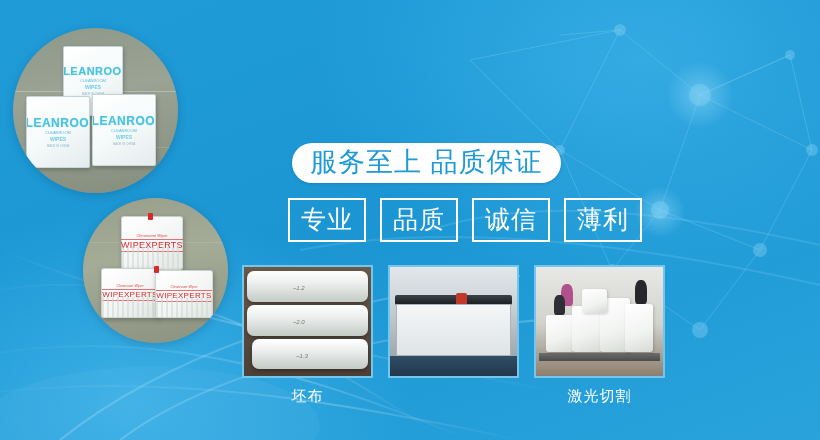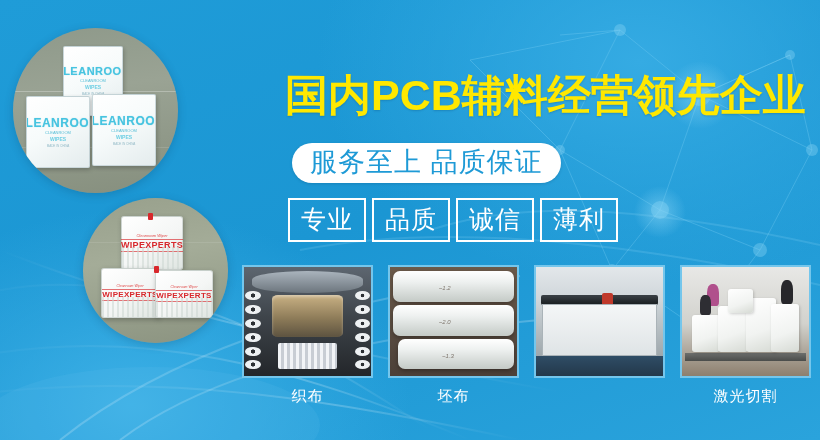--- a/index.html
+++ b/index.html
@@ -83,21 +83,21 @@
     display:flex; flex-direction:column;
     align-items:center; justify-content:center;
   }
   .rpack::after{
     content:""; position:absolute; left:0; right:0; bottom:0; height:42%;
     background:repeating-linear-gradient(90deg,
       rgba(205,215,210,.55) 0 2px, rgba(255,255,255,0) 2px 5px);
   }
   .rpack-script { color:#e04a4a; line-height:1; white-space:nowrap; font-style:italic; }
   .rpack-brand {
-    color:#d8282c; font-weight:bold; line-height:1;
+    color:#d8282c; font-weight:normal; line-height:1;
     letter-spacing:.3px; white-space:nowrap; margin-top:1px;
     border-top:1px solid rgba(216,40,44,.65);
     border-bottom:1px solid rgba(216,40,44,.65);
     padding:1px 0;
   }
   .red-tab {
     position:absolute; width:5px; height:7px;
     background:#d8282c; border-radius:1px;
   }
 
@@ -117,21 +117,21 @@
     background:#ffffff;
     padding:6px 18px 7px 18px;
     box-shadow:0 1px 3px rgba(0,45,80,.18);
     border-radius:20px;
   }
   .slogan-text {
     font-size:27px; color:#1e9ad6; line-height:1;
     white-space:nowrap; letter-spacing:1px;
   }
 
-  .tags { position:absolute; left:288px; top:198px; display:flex; gap:6px; }
+  .tags { position:absolute; left:288px; top:198px; display:flex; gap:14px; }
   .tag {
     border:2px solid #ffffff;
     padding:7px 11px 8px 11px;
     color:#ffffff;
     font-size:25px; line-height:1;
     white-space:nowrap; letter-spacing:1px;
   }
 
   
   .thumbs { position:absolute; left:242px; top:265px; display:flex; gap:15px; }
@@ -335,61 +335,34 @@
       <div class="rpack-brand" style="font-size:8px;">WIPEXPERTS</div>
     </div>
 
     <div class="rpack" style="left:72px; top:72px; width:58px; height:48px;">
       <div class="rpack-script" style="font-size:3.5px;">Cleanroom Wiper</div>
       <div class="rpack-brand" style="font-size:8px;">WIPEXPERTS</div>
       <div class="red-tab" style="left:-2px; top:-5px;"></div>
     </div>
   </div>
 
-  <div class="headline">国内PCB辅料经营领先企业</div>
 
   <div class="slogan-box">
     <div class="slogan-text">服务至上 品质保证</div>
   </div>
 
   <div class="tags">
     <div class="tag">专业</div>
     <div class="tag">品质</div>
     <div class="tag">诚信</div>
     <div class="tag">薄利</div>
   </div>
 
   <div class="thumbs">
 
-    <div class="thumb-cell">
-      <div class="thumb">
-        <div class="knit">
-          <div class="knit-top"></div>
-          <div class="knit-drum"></div>
-          <div class="knit-fabric"></div>
-          <div class="spool-col l">
-            <div class="spool"></div>
-              <div class="spool"></div>
-              <div class="spool"></div>
-            <div class="spool"></div>
-              <div class="spool"></div>
-              <div class="spool"></div>
-          </div>
-          <div class="spool-col r">
-            <div class="spool"></div>
-              <div class="spool"></div>
-              <div class="spool"></div>
-            <div class="spool"></div>
-              <div class="spool"></div>
-              <div class="spool"></div>
-          </div>
-        </div>
-      </div>
-      <div class="thumb-caption">织布</div>
-    </div>
 
     <div class="thumb-cell">
       <div class="thumb">
         <div class="rolls">
           <div class="roll r1">
               <span class="roll-mark">~1.2</span>
             </div>
           <div class="roll r2">
               <span class="roll-mark">~2.0</span>
             </div>

